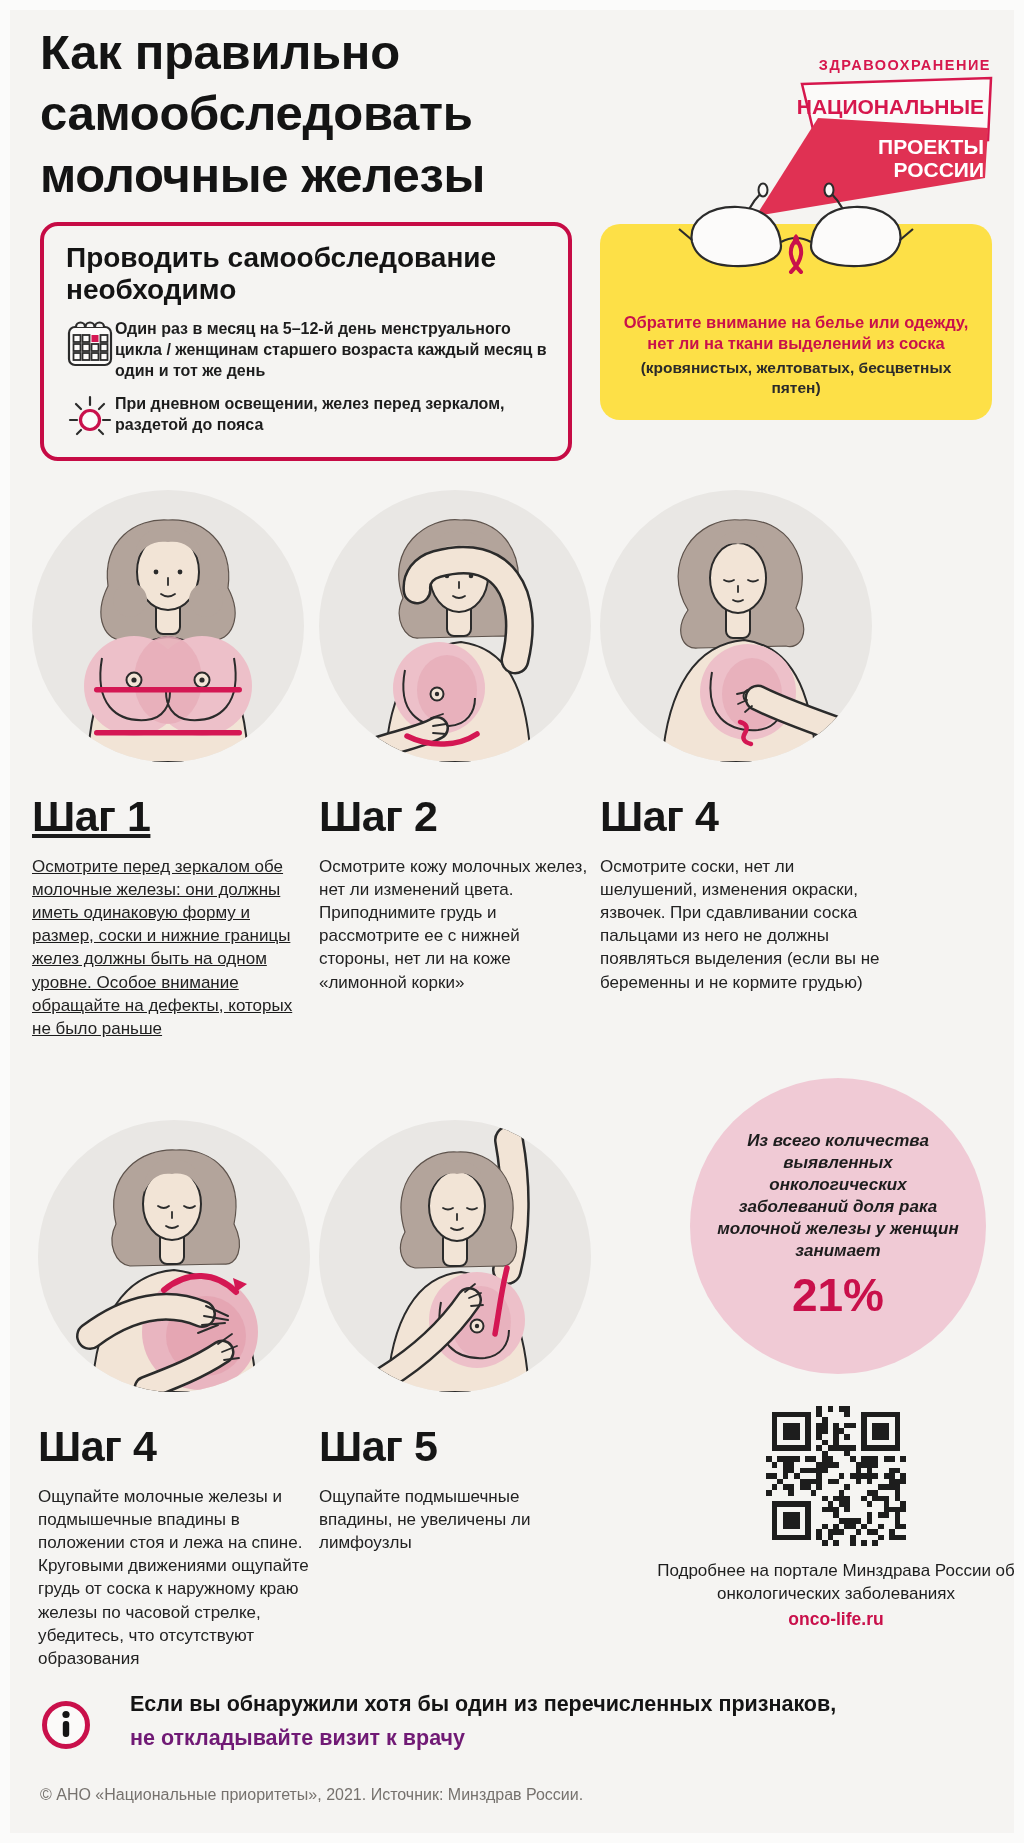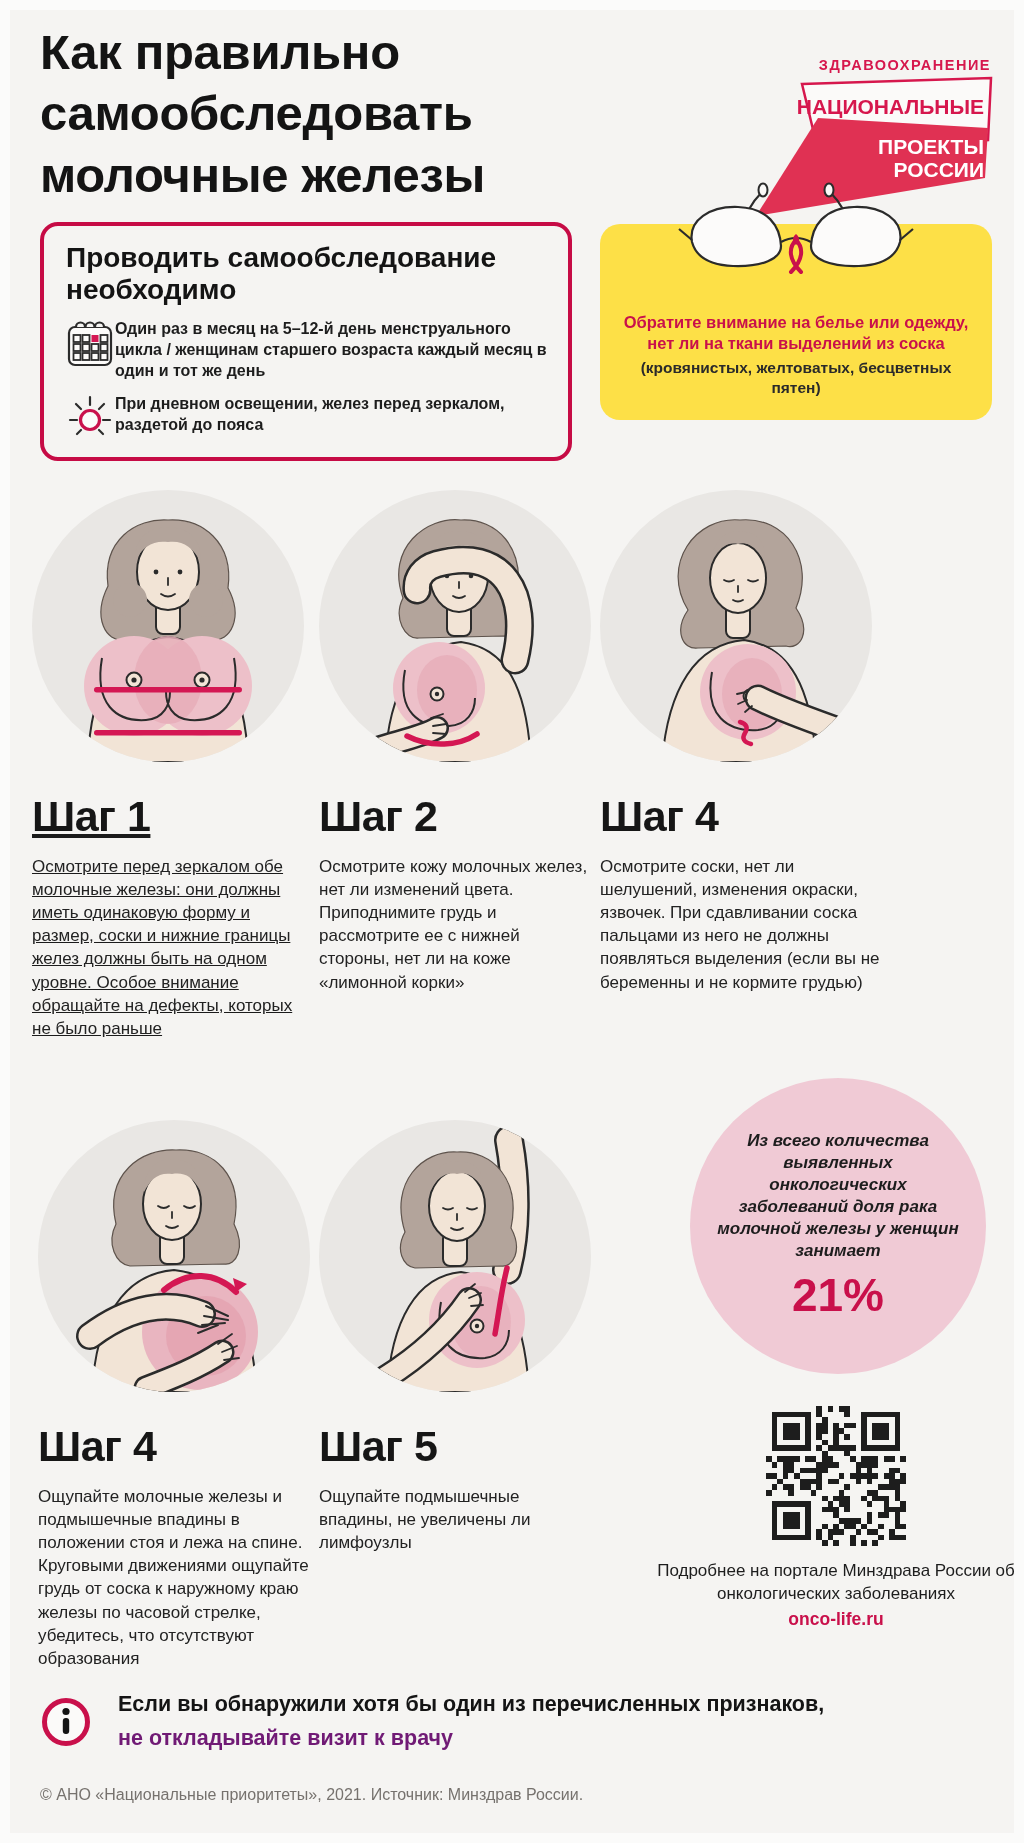--- a/index.html
+++ b/index.html
@@ -40,21 +40,21 @@
         justify-content:center;text-align:center;box-sizing:border-box;padding:0 26px;}
   .stat-text{font-size:17px;font-weight:700;line-height:1.3;color:#1d1d1d;font-style:italic;}
   .stat-value{font-size:46px;font-weight:700;color:#c9104b;margin-top:6px;}
 
   .qr{position:absolute;left:766px;top:1406px;width:140px;height:140px;}
   .portal{position:absolute;left:640px;top:1560px;width:392px;text-align:center;
           font-size:17px;line-height:1.33;color:#1d1d1d;}
   .portal-link{color:#c9104b;font-weight:700;margin-top:3px;font-size:17.5px;
                text-decoration:none;display:block;}
 
-  .warning{position:absolute;left:40px;top:1692px;display:flex;gap:26px;align-items:center;width:940px;}
+  .warning{position:absolute;left:40px;top:1692px;display:flex;gap:38px;align-items:flex-end;width:940px;}
   .warn-icon{flex:0 0 52px;margin-top:1px;}
   .warn-l1{font-size:21.5px;font-weight:700;color:#141414;}
   .warn-l2{font-size:21.5px;font-weight:700;color:#701a75;margin-top:9px;}
   .footer{position:absolute;left:40px;top:1786px;font-size:16px;color:#76726e;}
 </style>
 </head>
 <body>
 
 <div class="page">
 

